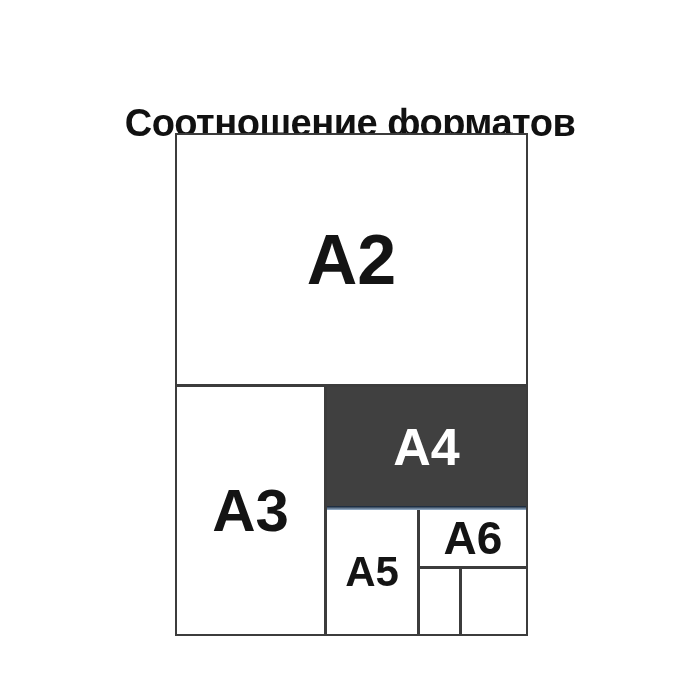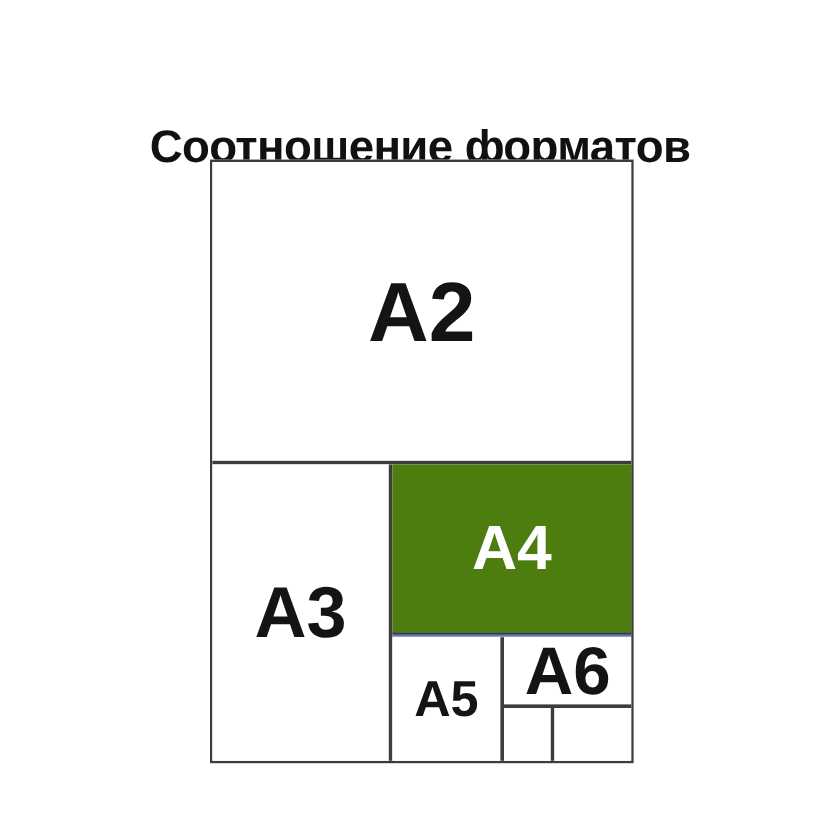--- a/index.html
+++ b/index.html
@@ -70,22 +70,22 @@
   }
   .label-a3 { font-size: 60px; }
   .right-col {
     flex: 1;
     display: flex;
     flex-direction: column;
     min-width: 0;
   }
   
   .cell-a4 {
-    height: 140px;
-    background: #4d7c0f;
+    height: 119px;
+    background: #404040;
   }
   .label-a4 {
     font-size: 52px;
     color: #ffffff;
   }
   .a4-edge {
     height: 4px;
     background: linear-gradient(to bottom, #0c1a2c, #9fb9d4);
   }
   
@@ -103,21 +103,21 @@
   .sub-col {
     flex: 1;
     display: flex;
     flex-direction: column;
     min-width: 0;
   }
   .cell-a6 {
     height: 59px;
     border-bottom: 3px solid #3c3c3c;
   }
-  .label-a6 { font-size: 56px; }
+  .label-a6 { font-size: 46px; }
   .small-row {
     flex: 1;
     display: flex;
     min-height: 0;
   }
   .small-cell-left {
     width: 42px;
     border-right: 3px solid #3c3c3c;
     box-sizing: border-box;
     background: #ffffff;

